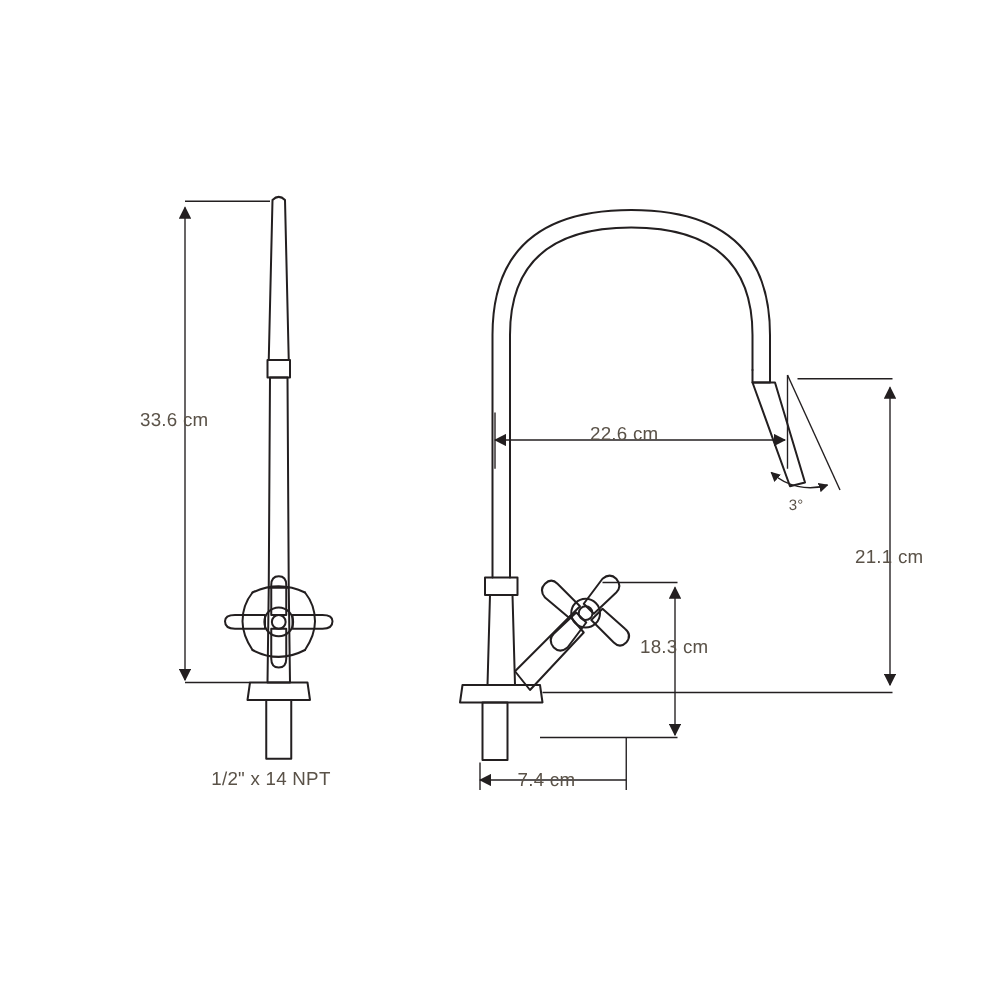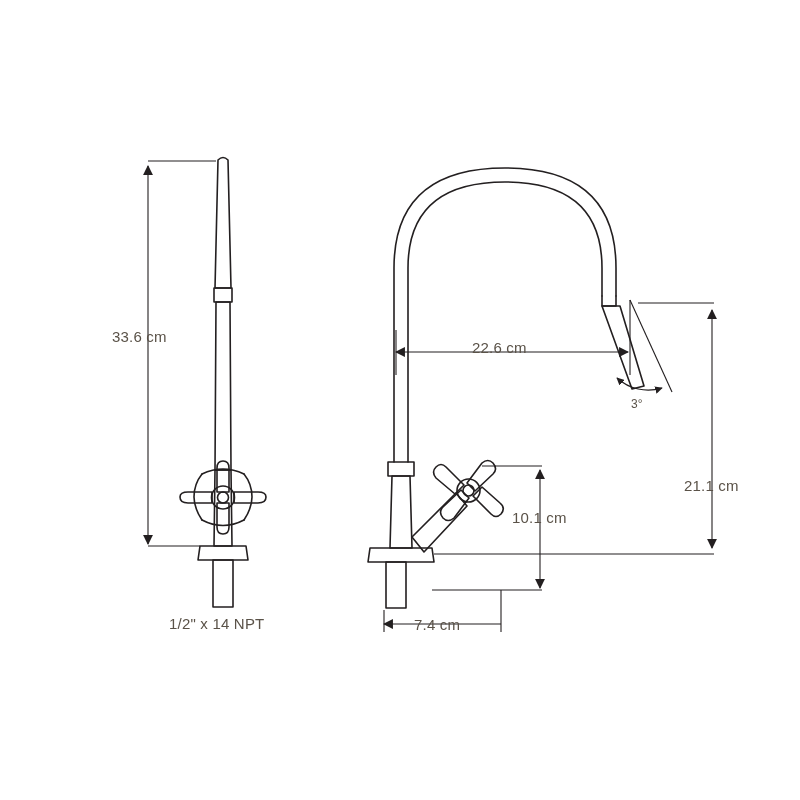--- a/index.html
+++ b/index.html
@@ -140,21 +140,21 @@
       <line x1="489" y1="590" x2="489" y2="632"></line>
     </g>
   </svg>
 
   <div class="dim-label" style="left:100px; top:328px;">33.6 cm</div>
 
   <div class="dim-label" style="left:460px; top:339px;">22.6 cm</div>
 
   <div class="dim-label small-label" style="left:619px; top:397px;">3°</div>
 
-  <div class="dim-label" style="left:672px; top:437px;margin-top:40px;">21.1 cm</div>
+  <div class="dim-label" style="left:672px; top:437px;">21.1 cm</div>
 
-  <div class="dim-label" style="left:500px; top:509px;">10.1 cm</div>
+  <div class="dim-label" style="left:500px; top:509px;">18.3 cm</div>
 
   <div class="dim-label" style="left:402px; top:616px;">7.4 cm</div>
 
   <div class="dim-label" style="left:157px; top:615px;">1/2" x 14 NPT</div>
 
 </div>
 
 </body></html>

